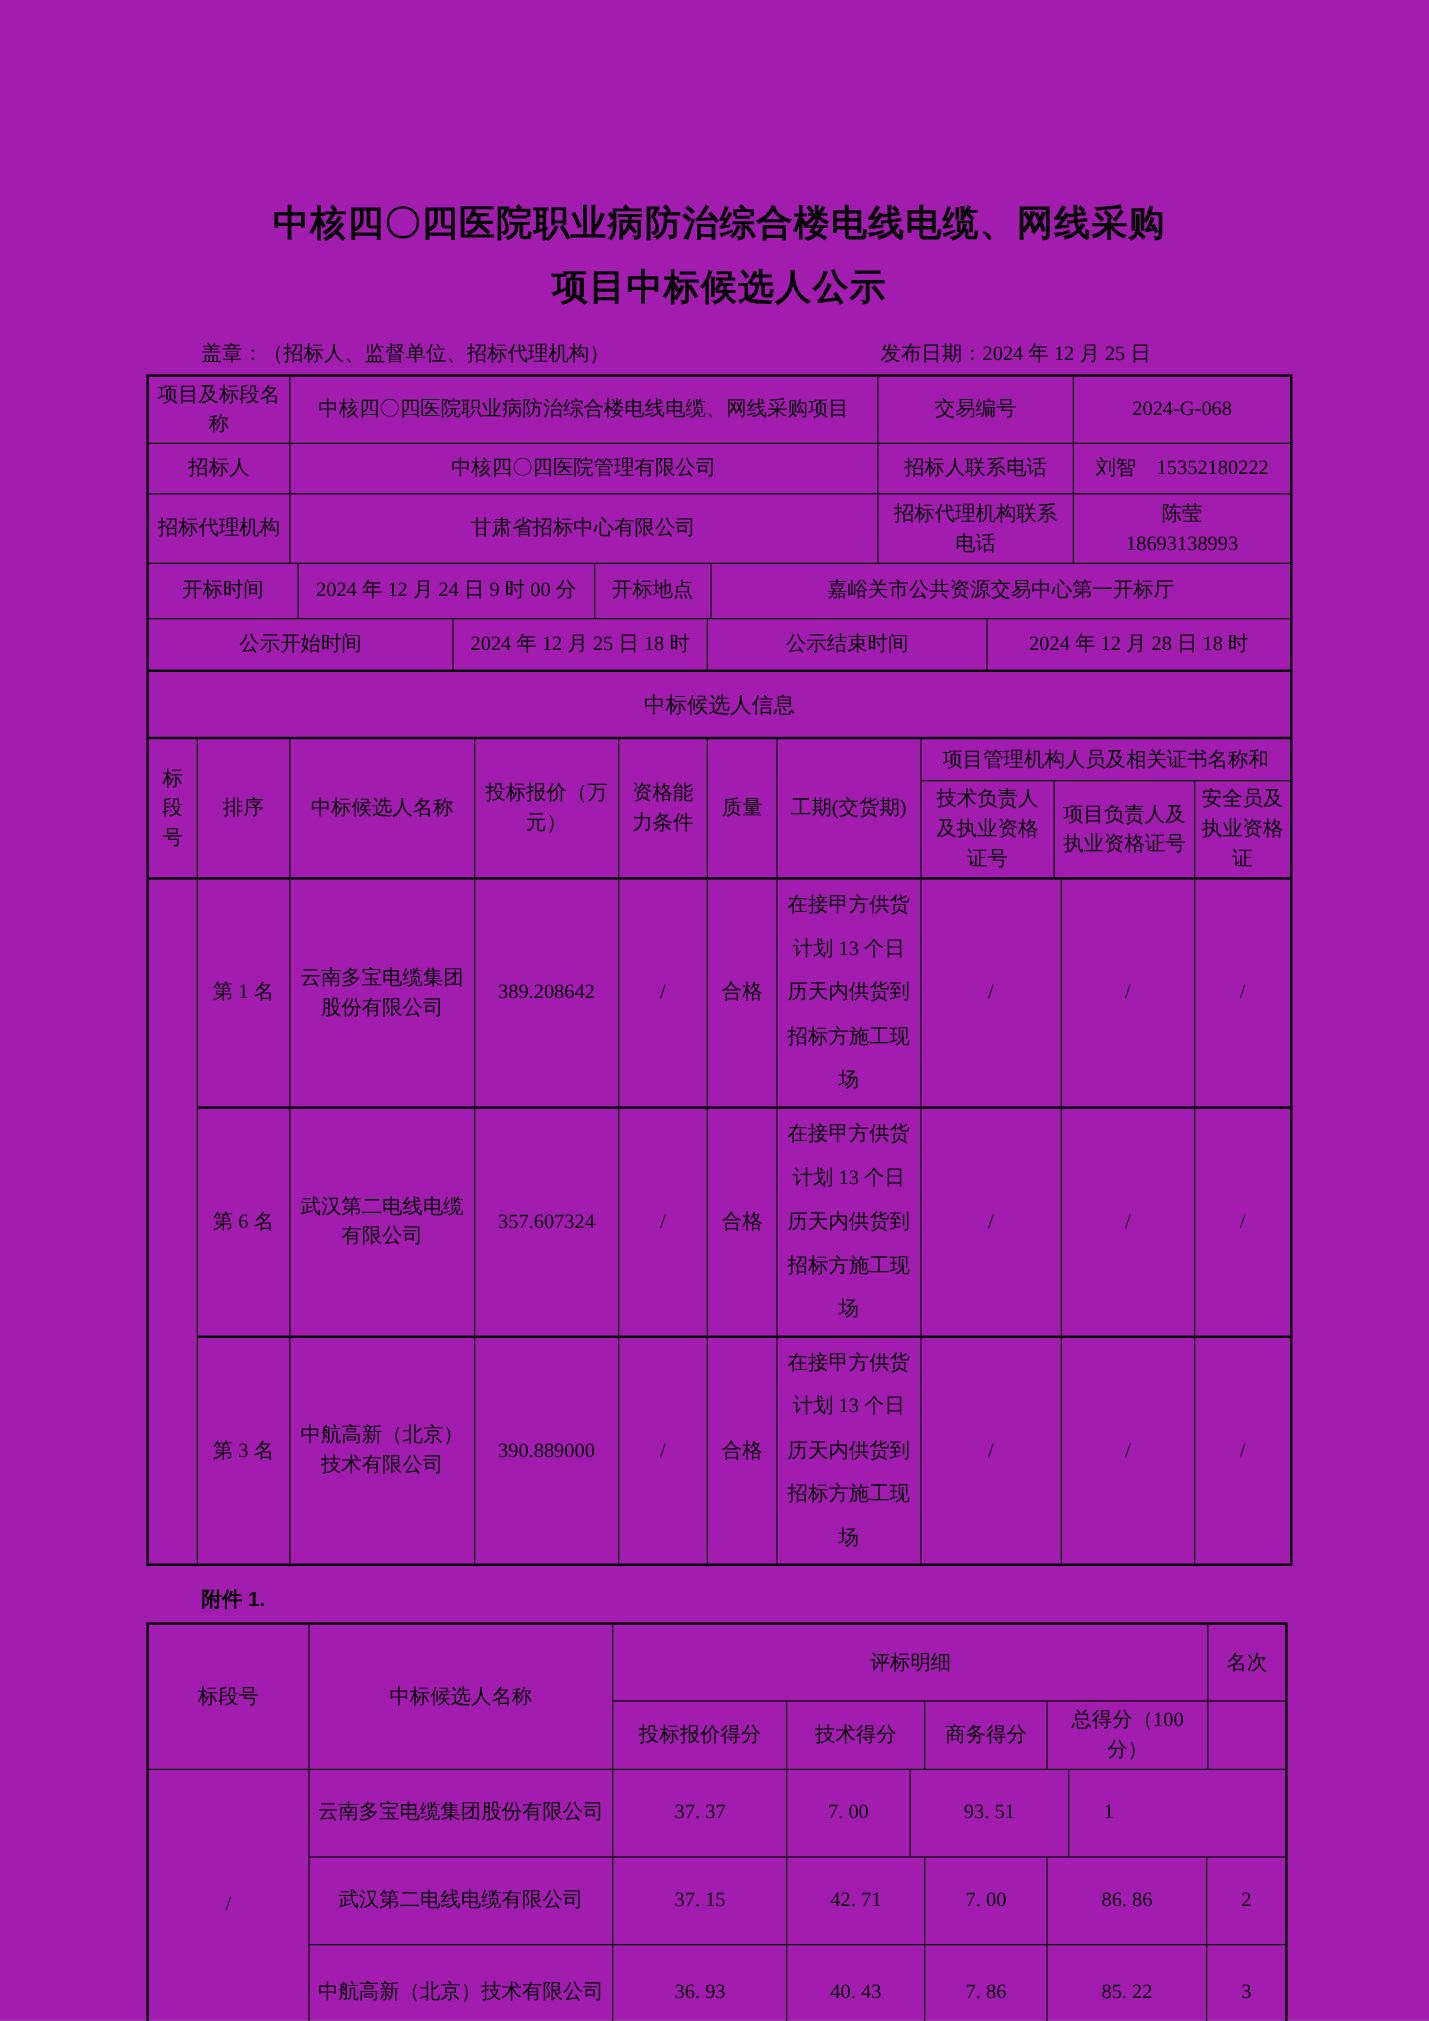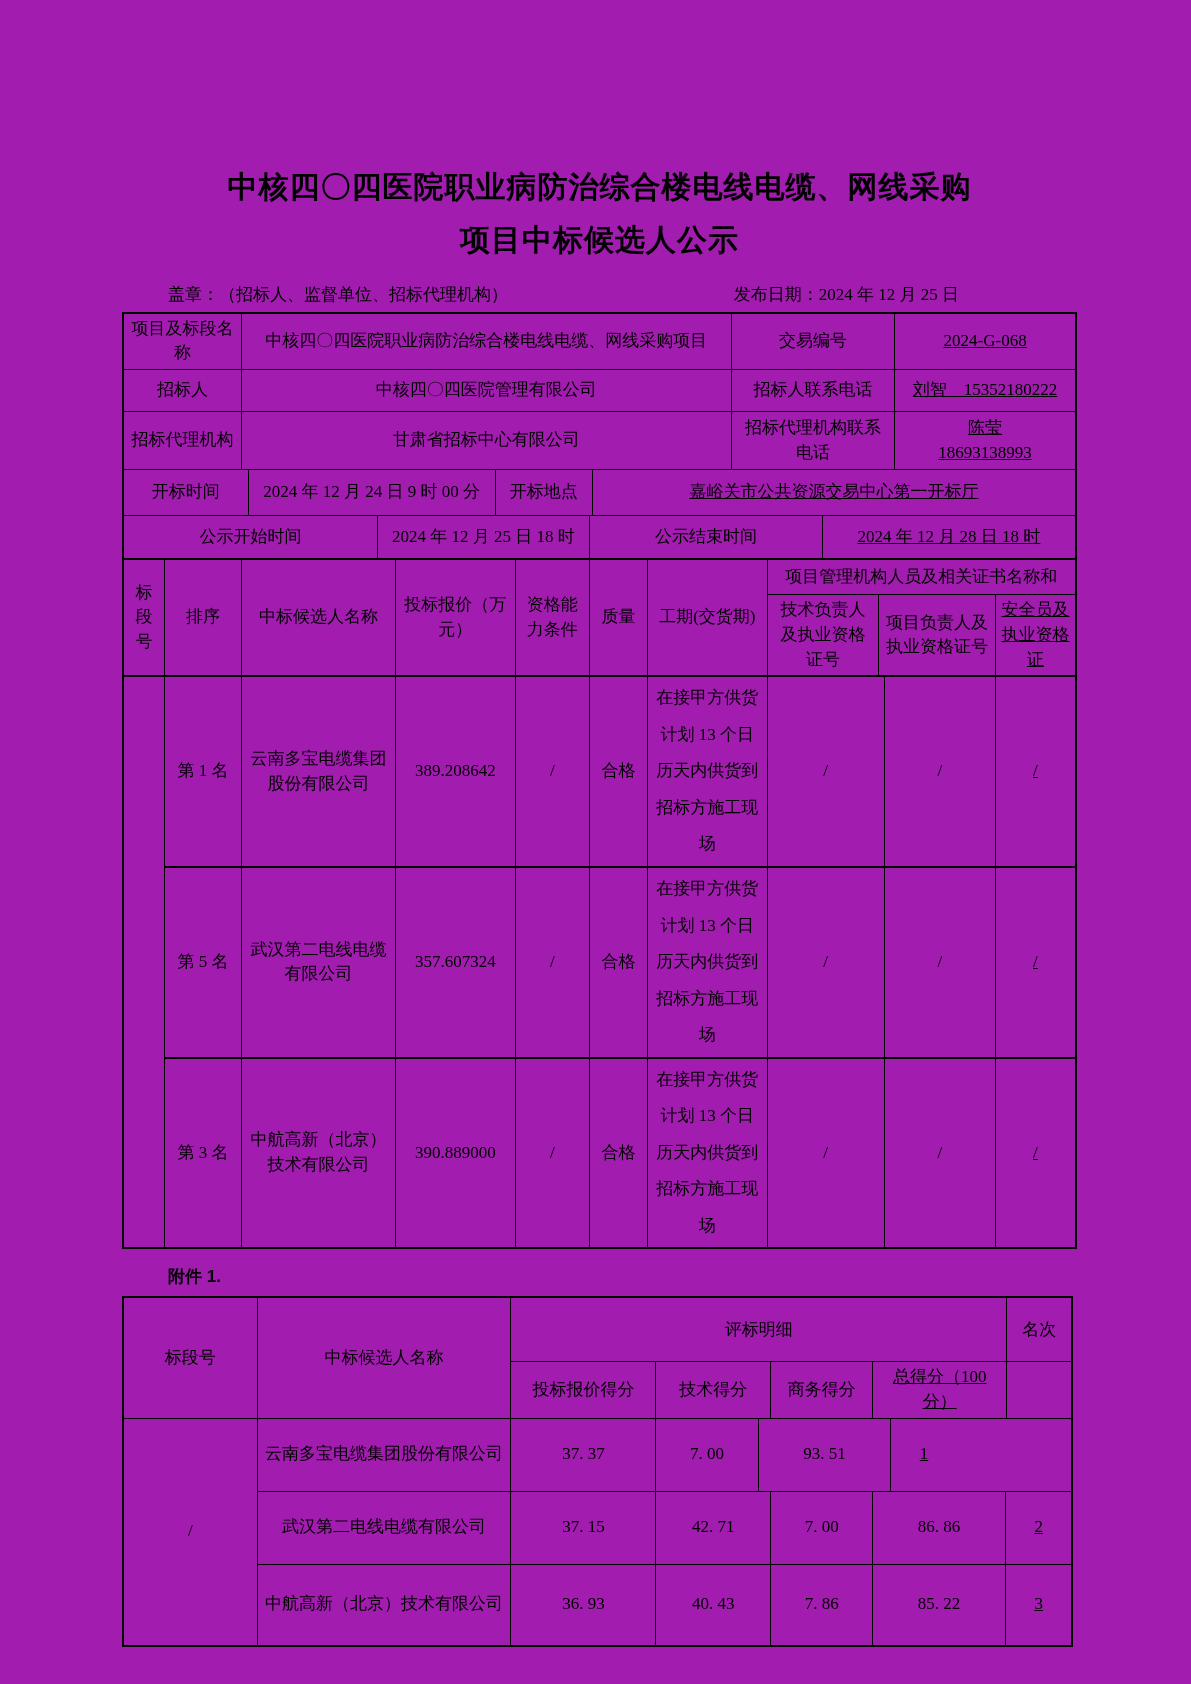--- a/index.html
+++ b/index.html
@@ -11,21 +11,21 @@
   .title{font-size:30px;font-weight:bold;text-align:center;line-height:1.78;letter-spacing:1px;}
   .sealrow{display:flex;justify-content:space-between;align-items:baseline;font-size:17px;
     margin:16px 0 6px 0;padding-left:46px;padding-right:118px;}
   
   .t{border:2px solid #000;font-size:17px;}
   .row{display:flex;align-items:stretch;border-bottom:1.5px solid #000;box-sizing:border-box;}
   .row.thick{border-bottom-width:2.5px;}
   .row:last-child{border-bottom:none;}
   .cell{border-right:1.5px solid #000;box-sizing:border-box;display:flex;flex-direction:column;
     align-items:center;justify-content:center;text-align:center;padding:3px 5px;line-height:1.45;}
-  .cell:last-child{border-right:none;text-decoration:underline;}
+  .cell:last-child{border-right:none;}
   .cell.noborder{border-right:none;}
   
   .u1{width:12.4%;}.u2{width:51.5%;}.u3{width:17.2%;}.u4{width:18.9%;}
   .v1{width:13.1%;}.v2{width:26.0%;}.v3{width:10.2%;}.v4{width:50.7%;}
   .w1{width:26.7%;}.w2{width:22.3%;}.w3{width:24.5%;}.w4{width:26.5%;}
   .h48{min-height:48px;}.h42{min-height:42px;}.h58{min-height:58px;}.h46{min-height:46px;}
   .h44{min-height:44px;}
   .band{font-size:18px;min-height:56px;}
   
   .c1{width:4.3%;}.c2{width:8.1%;}.c3{width:16.2%;}.c4{width:12.6%;}.c5{width:7.8%;}
@@ -107,20 +107,23 @@
       <div class="cell v4">嘉峪关市公共资源交易中心第一开标厅</div>
     </div>
 
     <div class="row h44 thick">
       <div class="cell w1">公示开始时间</div>
       <div class="cell w2">2024 年 12 月 25 日 18 时</div>
       <div class="cell w3">公示结束时间</div>
       <div class="cell w4">2024 年 12 月 28 日 18 时</div>
     </div>
 
+    <div class="row band thick">
+      <div class="cell" style="width:100%;">中标候选人信息</div>
+    </div>
 
     <div class="row hdr thick">
       <div class="cell c1">标段号</div>
       <div class="cell c2">排序</div>
       <div class="cell c3">中标候选人名称</div>
       <div class="cell c4">投标报价（万元）</div>
       <div class="cell c5">资格能力条件</div>
       <div class="cell c6">质量</div>
       <div class="cell c7">工期(交货期)</div>
       <div class="grpcol cgroup">
@@ -143,21 +146,21 @@
           <div class="cell d4">389.208642</div>
           <div class="cell d5">/</div>
           <div class="cell d6">合格</div>
           <div class="cell d7 period">在接甲方供货计划 13 个日历天内供货到招标方施工现场</div>
           <div class="cell d8">/</div>
           <div class="cell d9">/</div>
           <div class="cell d10">/</div>
         </div>
 
         <div class="drow dr">
-          <div class="cell d2">第 5 名</div>
+          <div class="cell d2">第 6 名</div>
           <div class="cell d3">武汉第二电线电缆有限公司</div>
           <div class="cell d4">357.607324</div>
           <div class="cell d5">/</div>
           <div class="cell d6">合格</div>
           <div class="cell d7 period">在接甲方供货计划 13 个日历天内供货到招标方施工现场</div>
           <div class="cell d8">/</div>
           <div class="cell d9">/</div>
           <div class="cell d10">/</div>
         </div>
 

